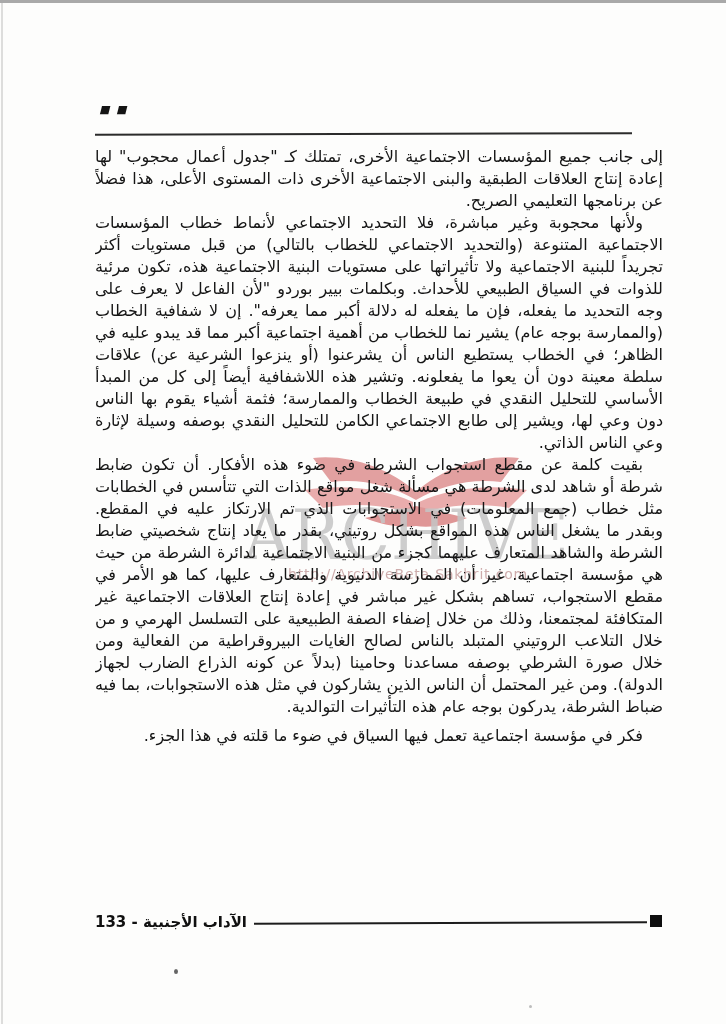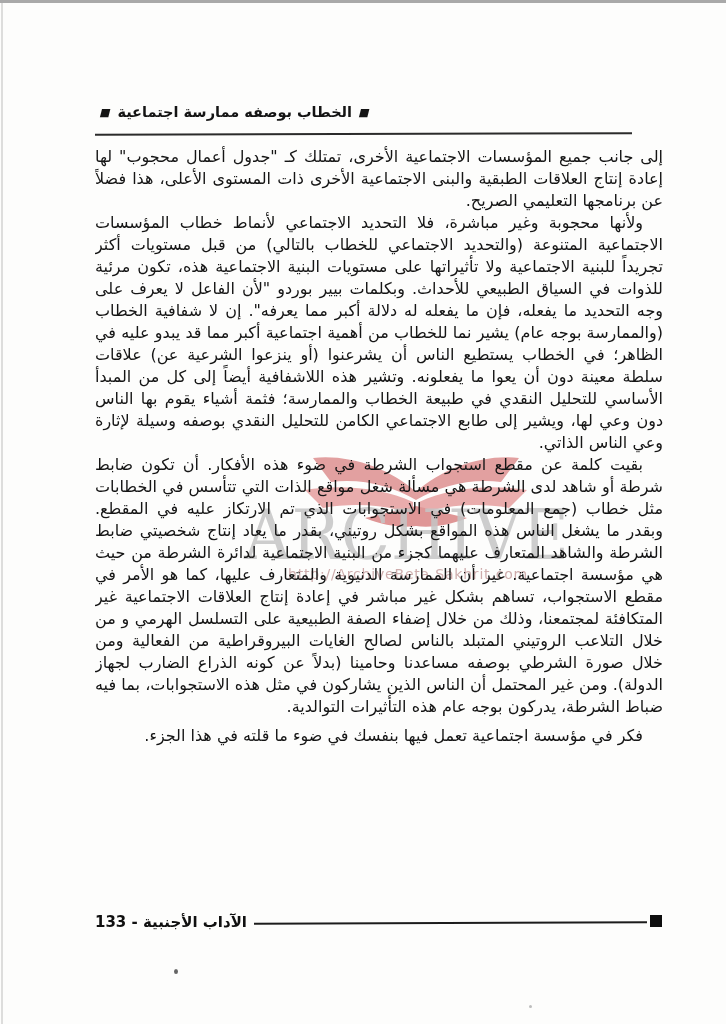--- a/index.html
+++ b/index.html
@@ -63,42 +63,41 @@
 </head>
 <body>
 
 <div class="page">
 
   <div class="scan-edge-top"></div>
   <div class="scan-edge-left"></div>
 
   <div class="header">
     <span class="ornament">■</span>
-    <span class="header-title">الخطاب بوصفه ممارسة اجتماعية</span>
     <span class="ornament">■</span>
   </div>
   <div class="header-rule"></div>
 
   <div class="watermark">
     <svg class="wm-logo" viewBox="0 0 255 82" xmlns="http://www.w3.org/2000/svg">
       <path d="M127,44 C100,20 60,6 24,10 L42,34 C72,30 104,38 127,52 Z" fill="#dd8c8c"></path>
       <path d="M127,44 C154,20 194,6 230,10 L212,34 C182,30 150,38 127,52 Z" fill="#dd8c8c"></path>
       <path d="M124,54 C94,40 52,36 16,42 L34,60 C68,54 100,58 124,66 Z" fill="#e59b9b"></path>
       <path d="M130,54 C160,40 202,36 238,42 L220,60 C186,54 154,58 130,66 Z" fill="#e59b9b"></path>
       <path d="M127,58 L76,70 C96,78 114,80 127,78 C140,80 158,78 178,70 Z" fill="#d98080"></path>
     </svg>
     <div class="wm-text">ARCHIVE</div>
     <div class="wm-url">http://ArchiveBeta.Sakhrit.com</div>
   </div>
 
   <main class="body-text">
     <p class="para">إلى جانب جميع المؤسسات الاجتماعية الأخرى، تمتلك كـ "جدول أعمال محجوب" لها إعادة إنتاج العلاقات الطبقية والبنى الاجتماعية الأخرى ذات المستوى الأعلى، هذا فضلاً عن برنامجها التعليمي الصريح.</p>
     <p class="para indent">ولأنها محجوبة وغير مباشرة، فلا التحديد الاجتماعي لأنماط خطاب المؤسسات الاجتماعية المتنوعة (والتحديد الاجتماعي للخطاب بالتالي) من قبل مستويات أكثر تجريداً للبنية الاجتماعية ولا تأثيراتها على مستويات البنية الاجتماعية هذه، تكون مرئية للذوات في السياق الطبيعي للأحداث. وبكلمات بيير بوردو "لأن الفاعل لا يعرف على وجه التحديد ما يفعله، فإن ما يفعله له دلالة أكبر مما يعرفه". إن لا شفافية الخطاب (والممارسة بوجه عام) يشير نما للخطاب من أهمية اجتماعية أكبر مما قد يبدو عليه في الظاهر؛ في الخطاب يستطيع الناس أن يشرعنوا (أو ينزعوا الشرعية عن) علاقات سلطة معينة دون أن يعوا ما يفعلونه. وتشير هذه اللاشفافية أيضاً إلى كل من المبدأ الأساسي للتحليل النقدي في طبيعة الخطاب والممارسة؛ فثمة أشياء يقوم بها الناس دون وعي لها، ويشير إلى طابع الاجتماعي الكامن للتحليل النقدي بوصفه وسيلة لإثارة وعي الناس الذاتي.</p>
     <p class="para indent">بقيت كلمة عن مقطع استجواب الشرطة في ضوء هذه الأفكار. أن تكون ضابط شرطة أو شاهد لدى الشرطة هي مسألة شغل مواقع الذات التي تتأسس في الخطابات مثل خطاب (جمع المعلومات) في الاستجوابات الذي تم الارتكاز عليه في المقطع. وبقدر ما يشغل الناس هذه المواقع بشكل روتيني، بقدر ما يعاد إنتاج شخصيتي ضابط الشرطة والشاهد المتعارف عليهما كجزء من البنية الاجتماعية لدائرة الشرطة من حيث هي مؤسسة اجتماعية. غير أن الممارسة الدنيوية والمتعارف عليها، كما هو الأمر في مقطع الاستجواب، تساهم بشكل غير مباشر في إعادة إنتاج العلاقات الاجتماعية غير المتكافئة لمجتمعنا، وذلك من خلال إضفاء الصفة الطبيعية على التسلسل الهرمي و من خلال التلاعب الروتيني المتبلد بالناس لصالح الغايات البيروقراطية من الفعالية ومن خلال صورة الشرطي بوصفه مساعدنا وحامينا (بدلاً عن كونه الذراع الضارب لجهاز الدولة). ومن غير المحتمل أن الناس الذين يشاركون في مثل هذه الاستجوابات، بما فيه ضباط الشرطة، يدركون بوجه عام هذه التأثيرات التوالدية.</p>
-    <p class="para indent p-last">فكر في مؤسسة اجتماعية تعمل فيها بنفسك في ضوء ما قلته في هذا الجزء.</p>
+    <p class="para indent p-last">فكر في مؤسسة اجتماعية تعمل فيها السياق في ضوء ما قلته في هذا الجزء.</p>
   </main>
 
   <div class="footer">
     <span class="footer-label">الآداب الأجنبية - 133</span>
     <span class="footer-line"></span>
     <span class="footer-square"></span>
   </div>
 
   <div class="speck"></div>
   <div class="speck2"></div>

